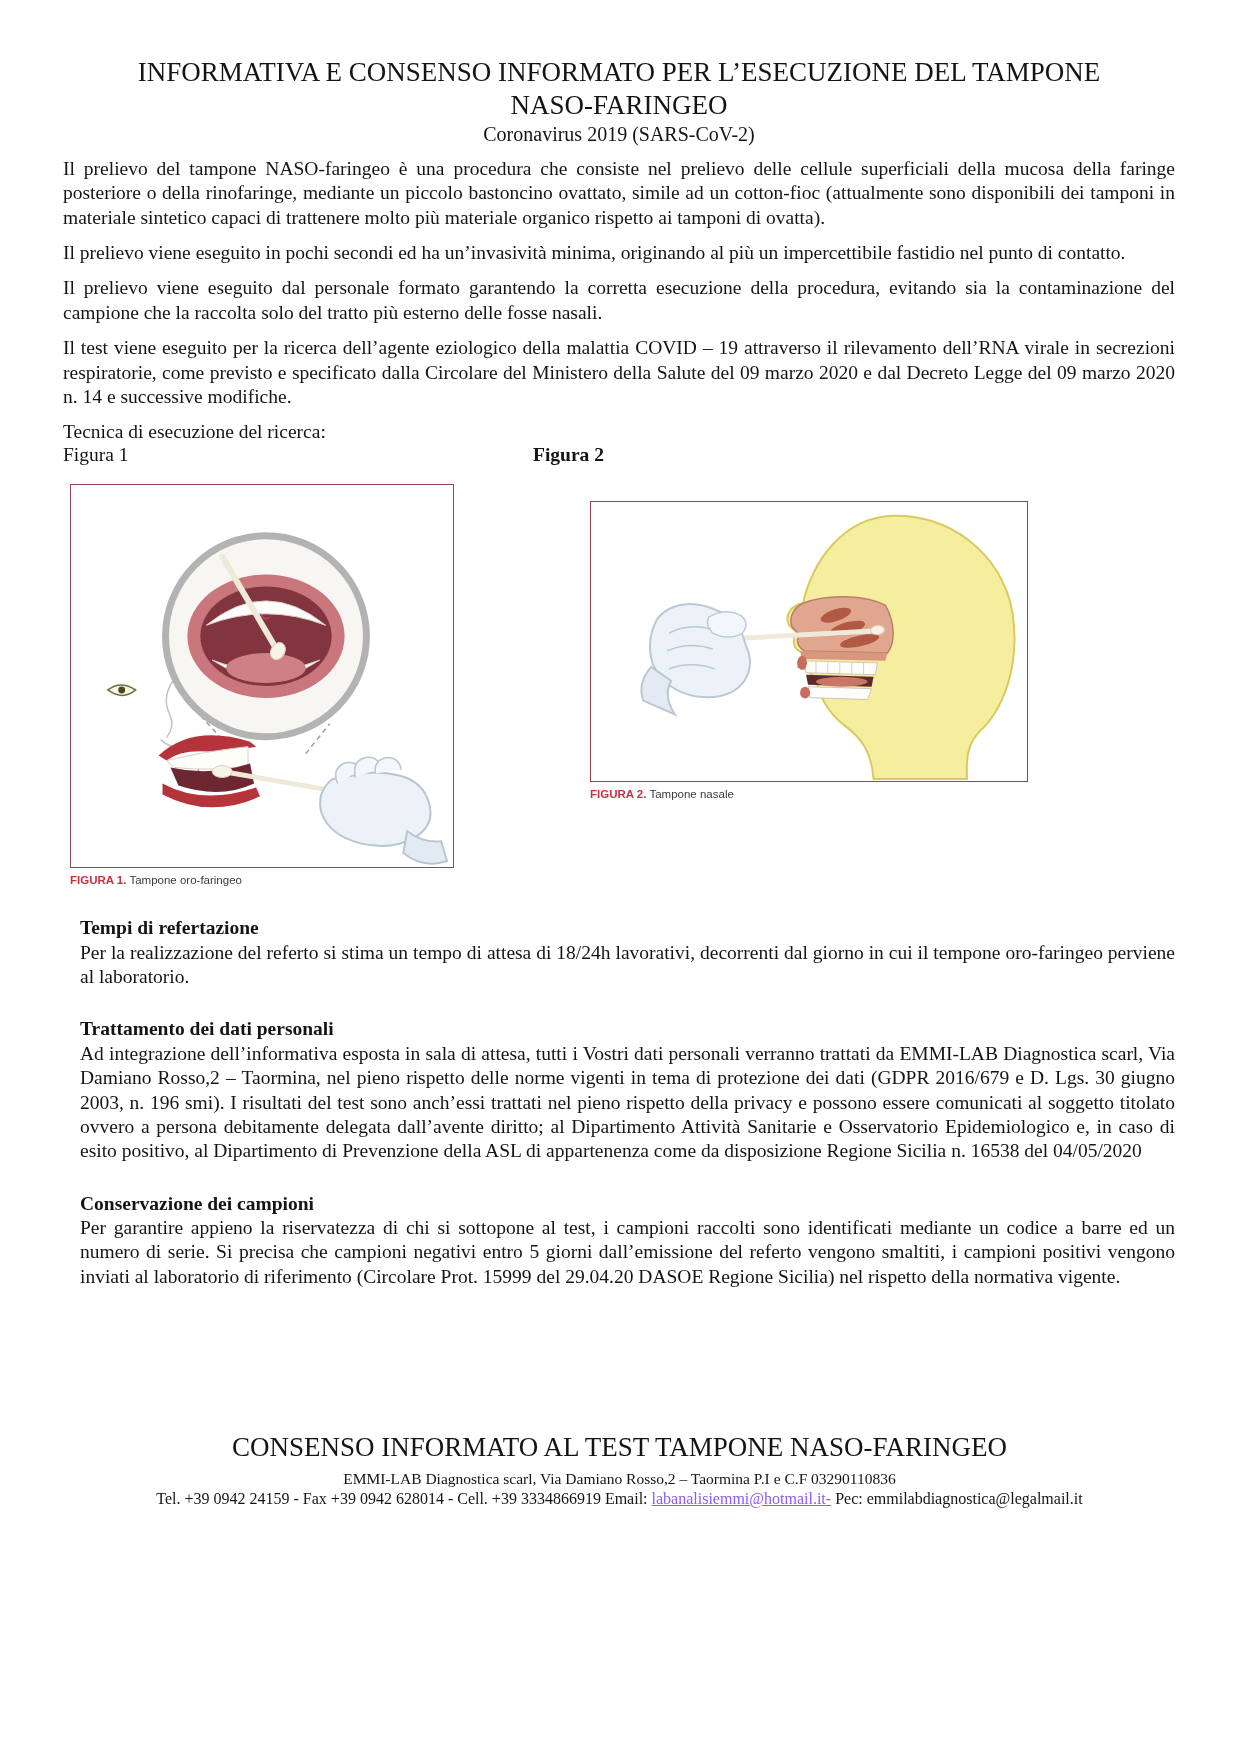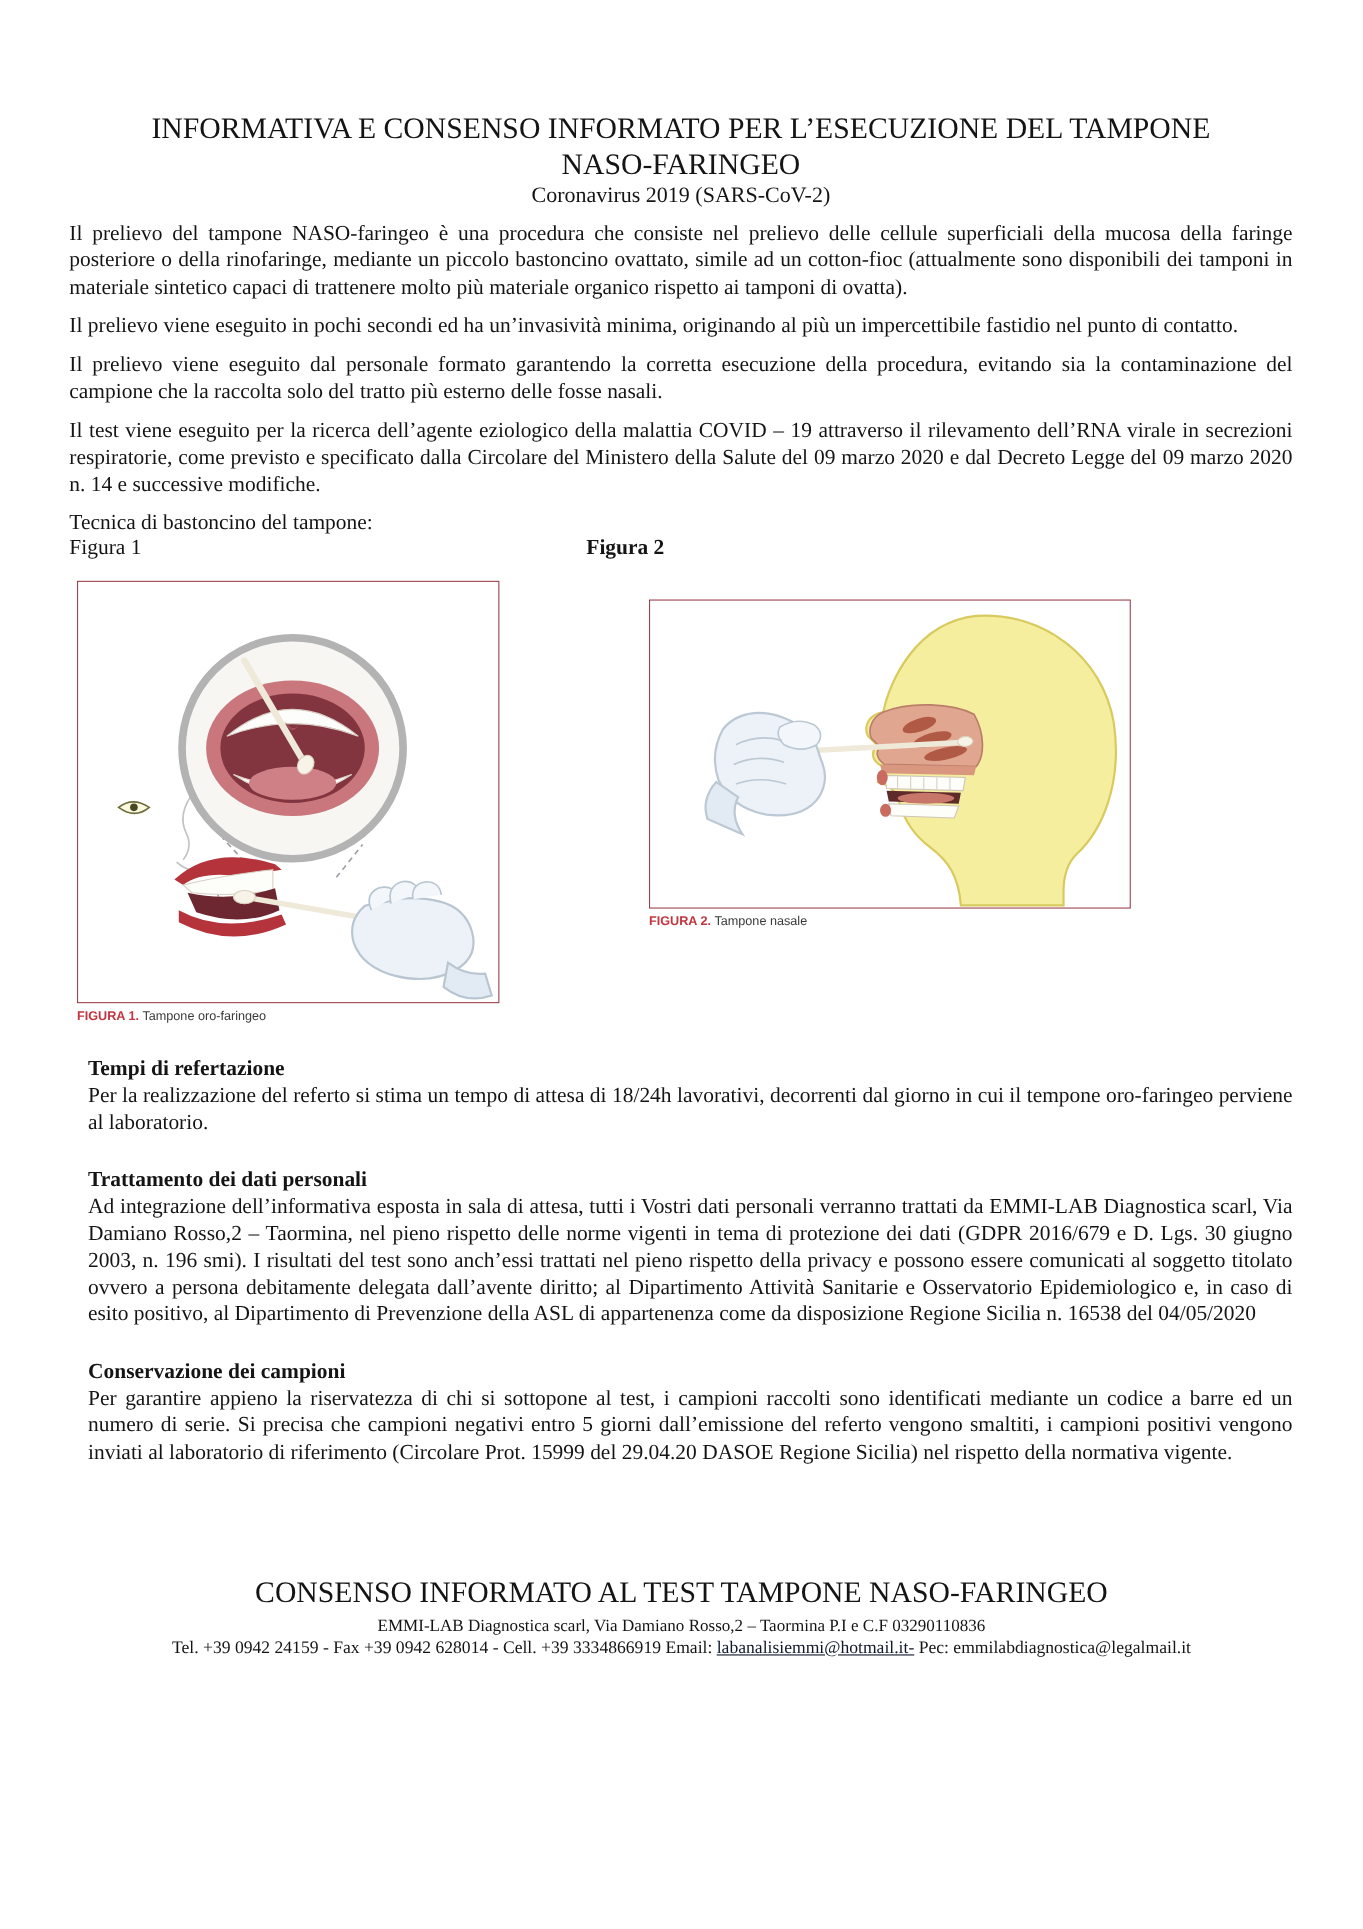--- a/index.html
+++ b/index.html
@@ -5,21 +5,21 @@
   * { margin: 0; padding: 0; box-sizing: border-box; }
   html, body { background: #ffffff; }
   body {
     width: 1239px; height: 1754px;
     font-family: "Liberation Serif", serif;
     color: #141414;
   }
   .page {
     position: relative;
     width: 1239px; height: 1754px;
-    padding: 100px 64px 0 63px;
+    padding: 56px 64px 0 63px;
     overflow: hidden;
     background: #ffffff;
   }
   .title {
     font-size: 27px; font-weight: normal;
     text-align: center; line-height: 1.22;
   }
   .subtitle {
     font-size: 20px; text-align: center; margin-top: 1px;
   }
@@ -49,41 +49,41 @@
   .section:first-child { margin-top: 0; }
   .section h3 { font-size: 19.5px; font-weight: bold; line-height: 1.25; }
   .section p { font-size: 19.5px; line-height: 1.25; text-align: justify; }
   .footer {
     position: absolute; left: 0; top: 1432px; width: 1239px;
     text-align: center;
   }
   .footer-title { font-size: 27px; font-weight: normal; }
   .footer-company { font-size: 15.5px; margin-top: 7px; }
   .footer-contact { font-size: 16px; margin-top: 2px; }
-  .email-link { color: #0f172a; text-decoration: underline; cursor: pointer; }
+  .email-link { color: #8b5cf6; text-decoration: underline; cursor: pointer; }
 </style>
 </head>
 <body>
 
 <div class="page">
 
   <h1 class="title">
     <span>INFORMATIVA E CONSENSO INFORMATO PER L’ESECUZIONE DEL TAMPONE</span><br>
     <span>NASO-FARINGEO</span>
   </h1>
   <div class="subtitle">Coronavirus 2019 (SARS-CoV-2)</div>
 
   <div class="body-text">
     <p class="para">Il prelievo del tampone NASO-faringeo è una procedura che consiste nel prelievo delle cellule superficiali della mucosa della faringe posteriore o della rinofaringe, mediante un piccolo bastoncino ovattato, simile ad un cotton-fioc (attualmente sono disponibili dei tamponi in materiale sintetico capaci di trattenere molto più materiale organico rispetto ai tamponi di ovatta).</p>
     <p class="para">Il prelievo viene eseguito in pochi secondi ed ha un’invasività minima, originando al più un impercettibile fastidio nel punto di contatto.</p>
     <p class="para">Il prelievo viene eseguito dal personale formato garantendo la corretta esecuzione della procedura, evitando sia la contaminazione del campione che la raccolta solo del tratto più esterno delle fosse nasali.</p>
     <p class="para">Il test viene eseguito per la ricerca dell’agente eziologico della malattia COVID – 19 attraverso il rilevamento dell’RNA virale in secrezioni respiratorie, come previsto e specificato dalla Circolare del Ministero della Salute del 09 marzo 2020 e dal Decreto Legge del 09 marzo 2020 n. 14 e successive modifiche.</p>
   </div>
 
-  <div class="tech-label">Tecnica di bastoncino del tampone:</div>
+  <div class="tech-label">Tecnica di esecuzione del ricerca:</div>
 
   <div class="fig-labels">
     <span class="fig-label-1">Figura 1</span>
     <span class="fig-label-2">Figura 2</span>
   </div>
 
   <div class="figures-area">
 
     <div class="fig-box fig1-box">
       <svg viewBox="0 0 384 384" xmlns="http://www.w3.org/2000/svg">

